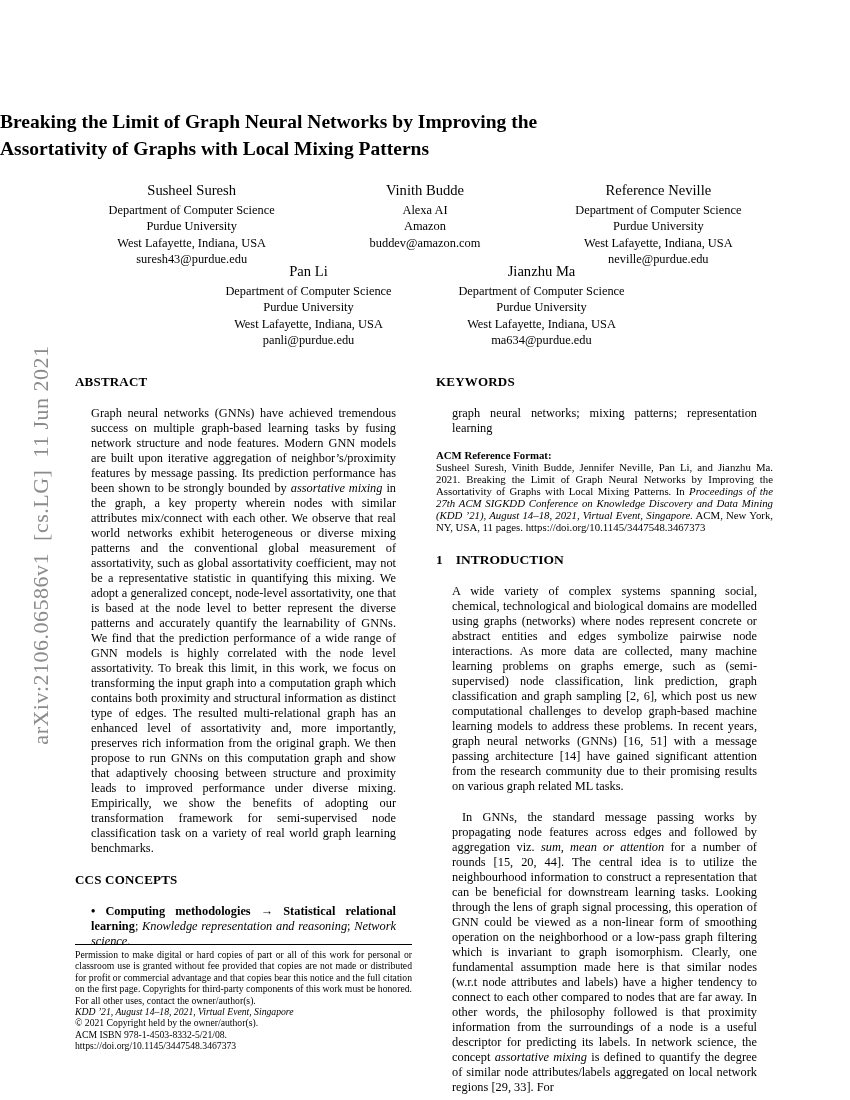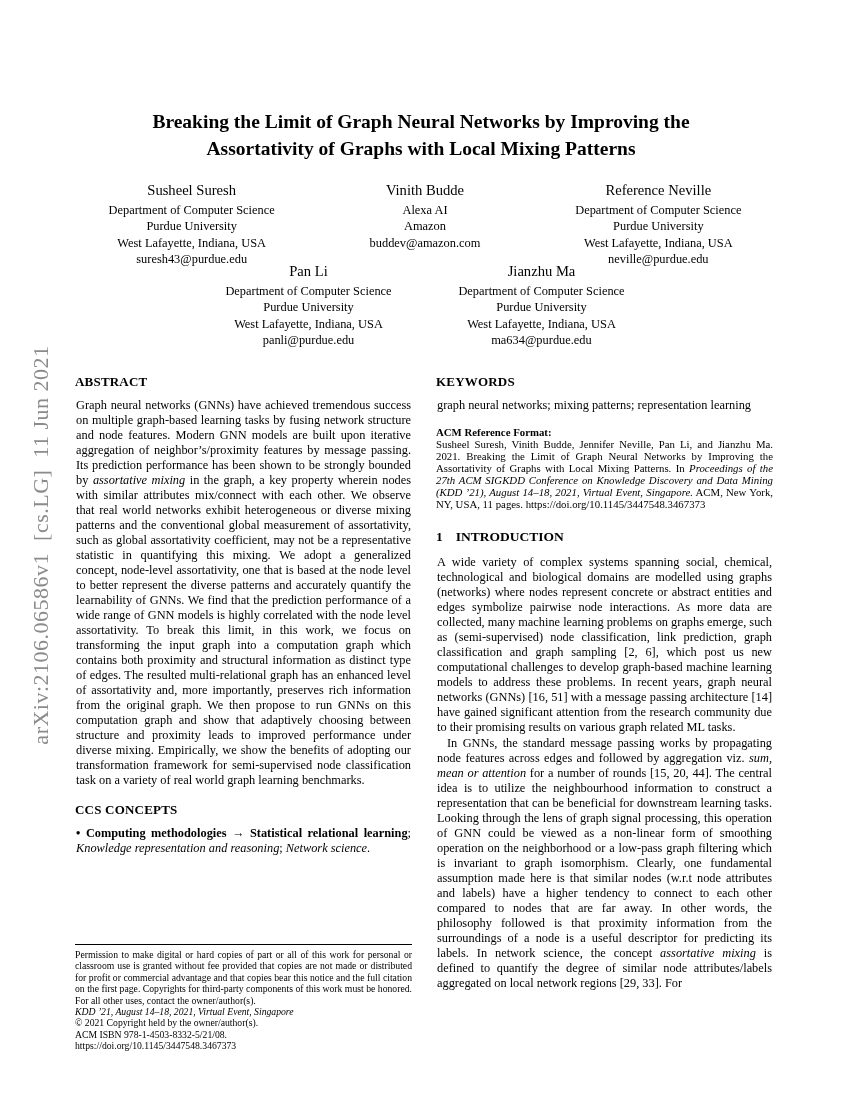--- a/index.html
+++ b/index.html
@@ -24,21 +24,21 @@
     font-size: 22px;
     letter-spacing: 0.5px;
   }
 
   
   .title {
     position: absolute;
     top: 108px;
     left: 0;
     right: 8px;
-    text-align: center;
+    text-align: left;
     font-size: 19.5px;
     font-weight: bold;
     line-height: 27px;
   }
 
   
   .authors-row {
     position: absolute;
     left: 75px;
     width: 700px;
@@ -68,21 +68,21 @@
     font-size: 13px;
     font-weight: bold;
     margin: 0 0 8px 0;
     letter-spacing: 0.2px;
   }
   .sec-heading.mt { margin-top: 14px; }
   .body-text {
     font-size: 12.35px;
     line-height: 15px;
     text-align: justify;
-    margin: 1px;
+    margin: 16px;
     hyphens: auto;
     -webkit-hyphens: auto;
   }
   .keywords-text { margin-bottom: 13px; }
 
   .acm-ref-heading {
     font-size: 10.8px;
     font-weight: bold;
     line-height: 12.4px;
     margin: 0;

